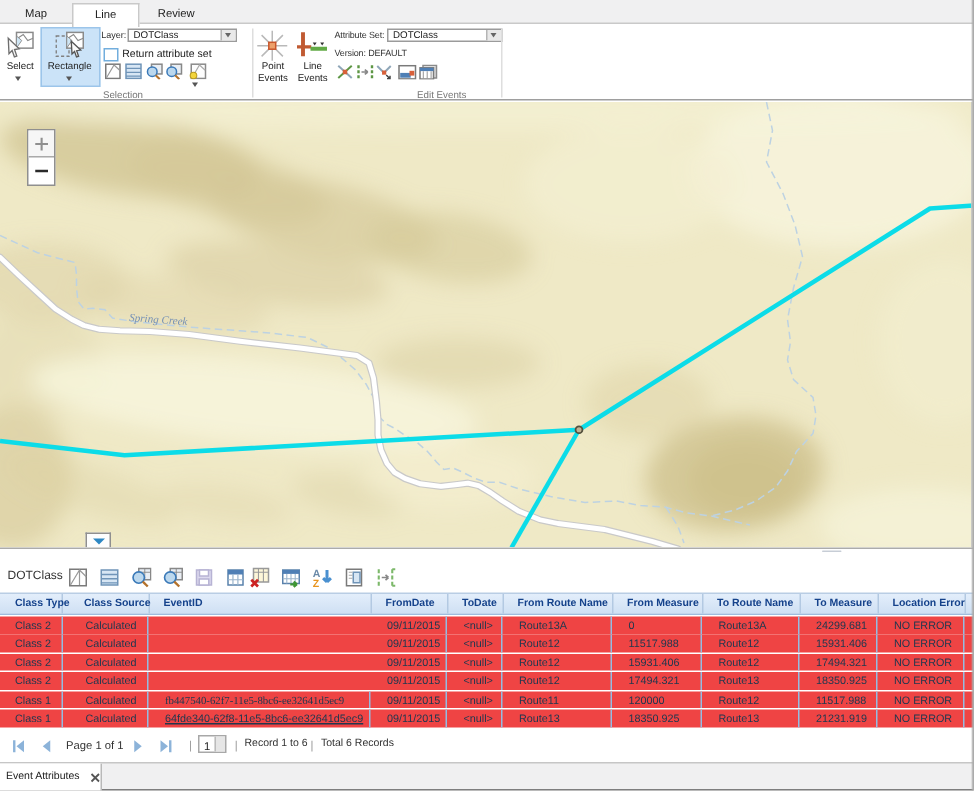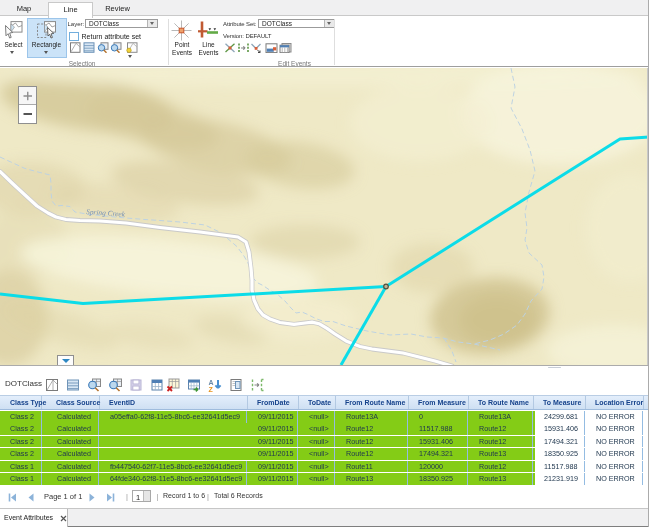--- a/index.html
+++ b/index.html
@@ -27,21 +27,21 @@
 #collapse:after { content:""; position:absolute; left:3.5px; top:3px; border-left:4px solid transparent; border-right:4px solid transparent; border-top:4.5px solid #2d87c3; }
 
 #panel { left:0; top:365px; width:649px; height:143px; background:#fff; border-top:1px solid #ababab; }
 #ptools { position:absolute; left:0; top:1px; width:649px; height:28px; background:#fff; }
 #ptools .pl { position:absolute; left:5px; top:12px; font-size:8px; color:#333; }
 .ticon { position:absolute; top:11px; width:14px; height:14px; }
 
 #grid { position:absolute; left:0; top:29px; width:649px; }
 #ghead { position:absolute; left:0; top:0; height:15px; width:649px; background:linear-gradient(#e3eefb,#cfe0f3); border-top:1px solid #b9cde4; border-bottom:1px solid #9fbcdd; }
 .hc { position:absolute; top:0; height:13px; line-height:14px; font-size:7px; font-weight:bold; color:#15428b; padding-left:4px; border-right:1px solid #b3c9e2; white-space:nowrap; }
-.grow { position:absolute; left:0; width:535px; height:11.6px; background:#84cc16; }
+.grow { position:absolute; left:0; width:649px; height:11.6px; background:#ef4444; }
 .gc { position:absolute; top:0; height:11.6px; line-height:12.2px; font-size:7.2px; color:#21384f; padding-left:5px; border-right:1px solid #94bce2; white-space:nowrap; overflow:hidden; }
 
 #pager { position:absolute; left:0; top:121px; width:649px; height:21px; background:#fff; }
 .pgt { position:absolute; top:5px; font-size:7.5px; color:#333; }
 .parr { position:absolute; top:6px; }
 
 #botbar { left:0; top:508px; width:649px; height:19px; background:#f0f0f1; border-top:1px solid #c6c6c6; border-bottom:1px solid #7e7e7e; }
 #bottab { position:absolute; left:0; top:0px; width:68px; height:18px; background:#fff; border-right:1px solid #b9b9b9; }
 #bottab span { position:absolute; left:4px; top:5px; font-size:7px; color:#222; }
 #rightedge { left:648px; top:0; width:1px; height:527px; background:#ababab; }
@@ -295,21 +295,20 @@
         <div class="hc" style="left:304px;width:32px;">ToDate</div>
         <div class="hc" style="left:341px;width:68px;">From Route Name</div>
         <div class="hc" style="left:414px;width:55px;">From Measure</div>
         <div class="hc" style="left:474px;width:60px;">To Route Name</div>
         <div class="hc" style="left:539px;width:47px;">To Measure</div>
         <div class="hc" style="left:591px;width:53px;">Location Error</div>
       </div>
       <div class="grow" style="top:16.0px;">
           <div class="gc" style="left:0px;width:42px;padding-left:10px;">Class 2</div>
           <div class="gc" style="left:52px;width:47px;">Calculated</div>
-          <div class="gc" style="left:105px;width:142px;">a05effa0-62f8-11e5-8bc6-ee32641d5ec9</div>
           <div class="gc" style="left:253px;width:45px;">09/11/2015</div>
           <div class="gc" style="left:304px;width:31px;">&lt;null&gt;</div>
           <div class="gc" style="left:341px;width:67px;">Route13A</div>
           <div class="gc" style="left:414px;width:54px;">0</div>
           <div class="gc" style="left:474px;width:59px;">Route13A</div>
           <div class="gc" style="left:539px;width:46px;">24299.681</div>
           <div class="gc" style="left:591px;width:52px;">NO ERROR</div>
         </div>
       <div class="grow" style="top:28.45px;">
           <div class="gc" style="left:0px;width:42px;padding-left:10px;">Class 2</div>
@@ -340,33 +339,33 @@
           <div class="gc" style="left:304px;width:31px;">&lt;null&gt;</div>
           <div class="gc" style="left:341px;width:67px;">Route12</div>
           <div class="gc" style="left:414px;width:54px;">17494.321</div>
           <div class="gc" style="left:474px;width:59px;">Route13</div>
           <div class="gc" style="left:539px;width:46px;">18350.925</div>
           <div class="gc" style="left:591px;width:52px;">NO ERROR</div>
         </div>
       <div class="grow" style="top:65.8px;">
           <div class="gc" style="left:0px;width:42px;padding-left:10px;">Class 1</div>
           <div class="gc" style="left:52px;width:47px;">Calculated</div>
-          <div class="gc" style="left:105px;width:142px;">fb447540-62f7-11e5-8bc6-ee32641d5ec9</div>
+          <div class="gc" style="left:105px;width:142px;font-family:Liberation Serif, serif;">fb447540-62f7-11e5-8bc6-ee32641d5ec9</div>
           <div class="gc" style="left:253px;width:45px;">09/11/2015</div>
           <div class="gc" style="left:304px;width:31px;">&lt;null&gt;</div>
           <div class="gc" style="left:341px;width:67px;">Route11</div>
           <div class="gc" style="left:414px;width:54px;">120000</div>
           <div class="gc" style="left:474px;width:59px;">Route12</div>
           <div class="gc" style="left:539px;width:46px;">11517.988</div>
           <div class="gc" style="left:591px;width:52px;">NO ERROR</div>
         </div>
       <div class="grow" style="top:78.25px;">
           <div class="gc" style="left:0px;width:42px;padding-left:10px;">Class 1</div>
           <div class="gc" style="left:52px;width:47px;">Calculated</div>
-          <div class="gc" style="left:105px;width:142px;">64fde340-62f8-11e5-8bc6-ee32641d5ec9</div>
+          <div class="gc" style="left:105px;width:142px;text-decoration:underline;">64fde340-62f8-11e5-8bc6-ee32641d5ec9</div>
           <div class="gc" style="left:253px;width:45px;">09/11/2015</div>
           <div class="gc" style="left:304px;width:31px;">&lt;null&gt;</div>
           <div class="gc" style="left:341px;width:67px;">Route13</div>
           <div class="gc" style="left:414px;width:54px;">18350.925</div>
           <div class="gc" style="left:474px;width:59px;">Route13</div>
           <div class="gc" style="left:539px;width:46px;">21231.919</div>
           <div class="gc" style="left:591px;width:52px;">NO ERROR</div>
         </div>
     </div>
     <div id="pager">

